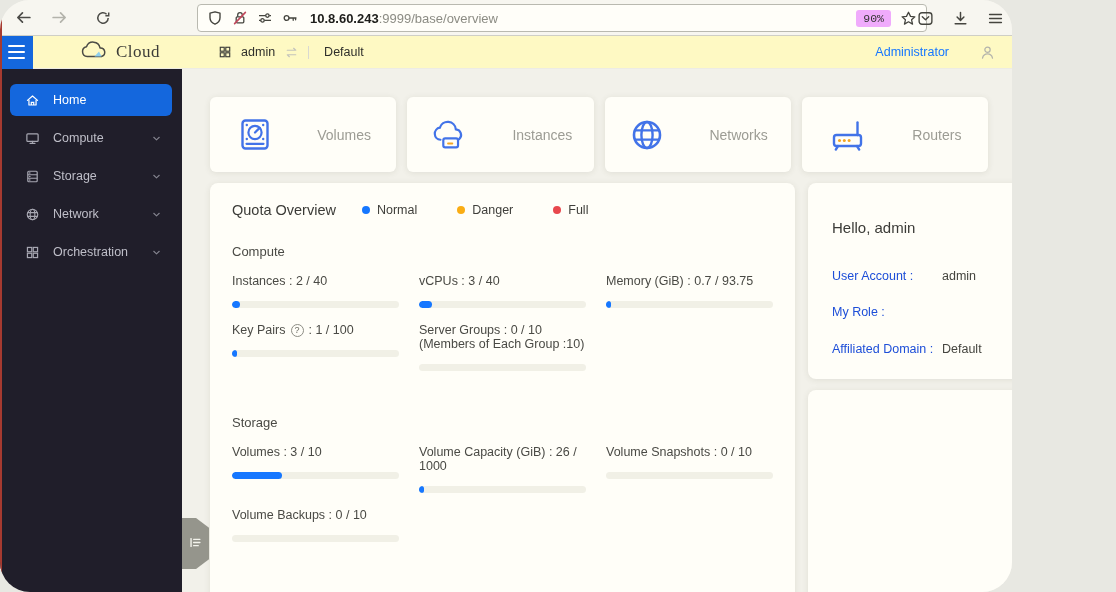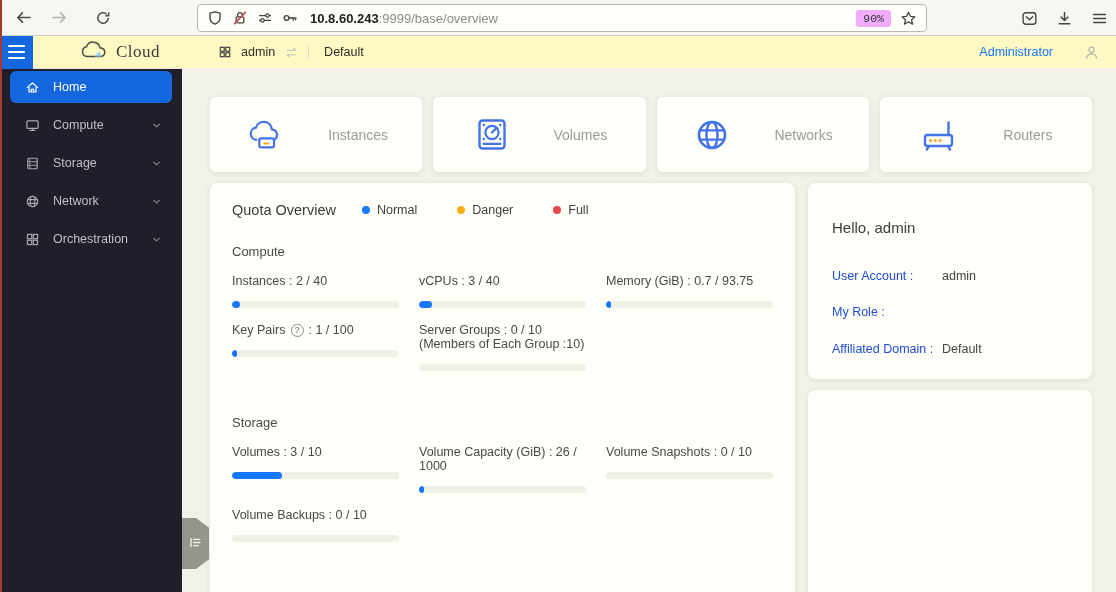--- a/index.html
+++ b/index.html
@@ -1,20 +1,20 @@
 <!DOCTYPE html>
 <html><head>
 <meta charset="utf-8">
 <title>Cloud Overview</title>
 <style>
   * { margin:0; padding:0; box-sizing:border-box; }
   html,body { background:#e8e8e2; }
   .screen {
-    position:relative; width:1116px; height:592px; overflow:hidden;
-    font-family:"Liberation Sans", sans-serif; background:#f2f1ea;
+    position:relative; width:1012px; height:592px; overflow:hidden;
+    font-family:"Liberation Sans", sans-serif; background:#f2f1ea;border-radius:30px;
   }
   .red-edge { position:absolute; left:0; top:0; width:2px; height:100%; background:#a63a30; z-index:60; }
 
   
   .browser-bar { position:absolute; top:0; left:0; right:0; height:36px; background:#f7f6f0;
     border-bottom:1px solid #cfcfc6; display:flex; align-items:center; z-index:40; }
   .nav-btn { width:26px; height:26px; display:flex; align-items:center; justify-content:center;
     color:#4c4c48; margin-left:10px; border-radius:4px; }
   .nav-btn.disabled { color:#b3b3ab; }
   .url-bar { position:absolute; left:197px; top:4px; width:730px; height:28px; background:#fffef9;
@@ -36,21 +36,21 @@
   .logo { display:flex; align-items:center; gap:8px; margin-left:48px; }
   .logo-text { font-family:"Liberation Serif", serif; font-size:17px; color:#3c3c38; letter-spacing:.5px; }
   .proj-switch { display:flex; align-items:center; gap:9px; margin-left:58px; font-size:12.5px; color:#2f2f2b; }
   .swap-ico { color:#c4c4bc; display:flex; }
   .v-div { width:1px; height:13px; background:#d9d9d1; }
   .header-right { margin-left:auto; margin-right:16px; display:flex; align-items:center; gap:30px; }
   .admin-link { color:#1677ff; font-size:12.5px; }
   .avatar { color:#b4b4ac; display:flex; }
 
   
-  .sidebar { position:absolute; top:69px; left:0; width:182px; bottom:0; background:#201e2a; z-index:20; padding-top:2px; }
+  .sidebar { position:absolute; top:69px; left:0; width:182px; bottom:0; background:#201e2a; z-index:20; padding-top:15px; }
   .side-item { height:32px; margin:0 10px 6px 10px; display:flex; align-items:center; gap:13px;
     padding:0 10px 0 15px; border-radius:6px; color:#bfbfc9; font-size:12.5px; cursor:pointer; }
   .side-item .s-icon { display:flex; color:#a7a7b2; }
   .side-item.active { background:#1467dd; color:#fff; }
   .side-item.active .s-icon { color:#fff; }
   .s-chev { margin-left:auto; color:#84848f; display:flex; }
 
   
   .main { position:absolute; top:69px; left:182px; right:0; bottom:0; background:#f2f1ea; overflow:hidden; }
   .cards-row { position:absolute; left:28px; top:28px; right:24px; height:75px; display:flex; gap:11px; }
@@ -284,42 +284,42 @@
             </svg>
           </span>
         </div>
       </div>
   </div>
 
   <div class="main">
     <div class="cards-row">
         <div class="ov-card">
           <span class="ov-icon">
-            <svg width="42" height="38" viewBox="0 0 42 40">
-              <path d="M12 25a6.4 6.4 0 0 1-.6-12.7A8.6 8.6 0 0 1 28.2 14a5.9 5.9 0 0 1 3.5 10.3" fill="none" stroke="#4273e8" stroke-width="2.3" stroke-linecap="round"></path>
-              <rect x="15" y="23.5" width="15.5" height="9.5" rx="2" fill="#fffef8" stroke="#4273e8" stroke-width="2.3"></rect>
-              <path d="M20 29h4.5" stroke="#f5a623" stroke-width="2" stroke-linecap="round"></path>
-            </svg>
-          </span>
-          <span>Instances</span>
-        </div>
-        <div class="ov-card">
-          <span class="ov-icon">
             <svg width="40" height="40" viewBox="0 0 40 40">
               <rect x="7.5" y="5.5" width="25" height="28" rx="3" fill="none" stroke="#4273e8" stroke-width="2.4"></rect>
               <circle cx="20" cy="17.5" r="6.6" fill="none" stroke="#4273e8" stroke-width="2.2"></circle>
               <path d="M20 17.5l4.6-4.6" stroke="#4273e8" stroke-width="2.2" stroke-linecap="round"></path>
               <path d="M11.5 28.8h17" stroke="#4273e8" stroke-width="2.2" stroke-linecap="round"></path>
               <circle cx="11.8" cy="10" r="1.2" fill="#4273e8"></circle>
               <circle cx="28.2" cy="10" r="1.2" fill="#4273e8"></circle>
               <circle cx="11.8" cy="24" r="1.2" fill="#4273e8"></circle>
               <circle cx="28.2" cy="24" r="1.2" fill="#4273e8"></circle>
             </svg>
           </span>
           <span>Volumes</span>
+        </div>
+        <div class="ov-card">
+          <span class="ov-icon">
+            <svg width="42" height="38" viewBox="0 0 42 40">
+              <path d="M12 25a6.4 6.4 0 0 1-.6-12.7A8.6 8.6 0 0 1 28.2 14a5.9 5.9 0 0 1 3.5 10.3" fill="none" stroke="#4273e8" stroke-width="2.3" stroke-linecap="round"></path>
+              <rect x="15" y="23.5" width="15.5" height="9.5" rx="2" fill="#fffef8" stroke="#4273e8" stroke-width="2.3"></rect>
+              <path d="M20 29h4.5" stroke="#f5a623" stroke-width="2" stroke-linecap="round"></path>
+            </svg>
+          </span>
+          <span>Instances</span>
         </div>
         <div class="ov-card">
           <span class="ov-icon">
             <svg width="40" height="40" viewBox="0 0 40 40">
               <circle cx="20" cy="20" r="13" fill="none" stroke="#4273e8" stroke-width="2.6"></circle>
               <ellipse cx="20" cy="20" rx="5.6" ry="13" fill="none" stroke="#4273e8" stroke-width="2.4"></ellipse>
               <path d="M7.6 15.4h24.8M7.6 24.6h24.8" stroke="#4273e8" stroke-width="2.4"></path>
             </svg>
           </span>
           <span>Networks</span>

